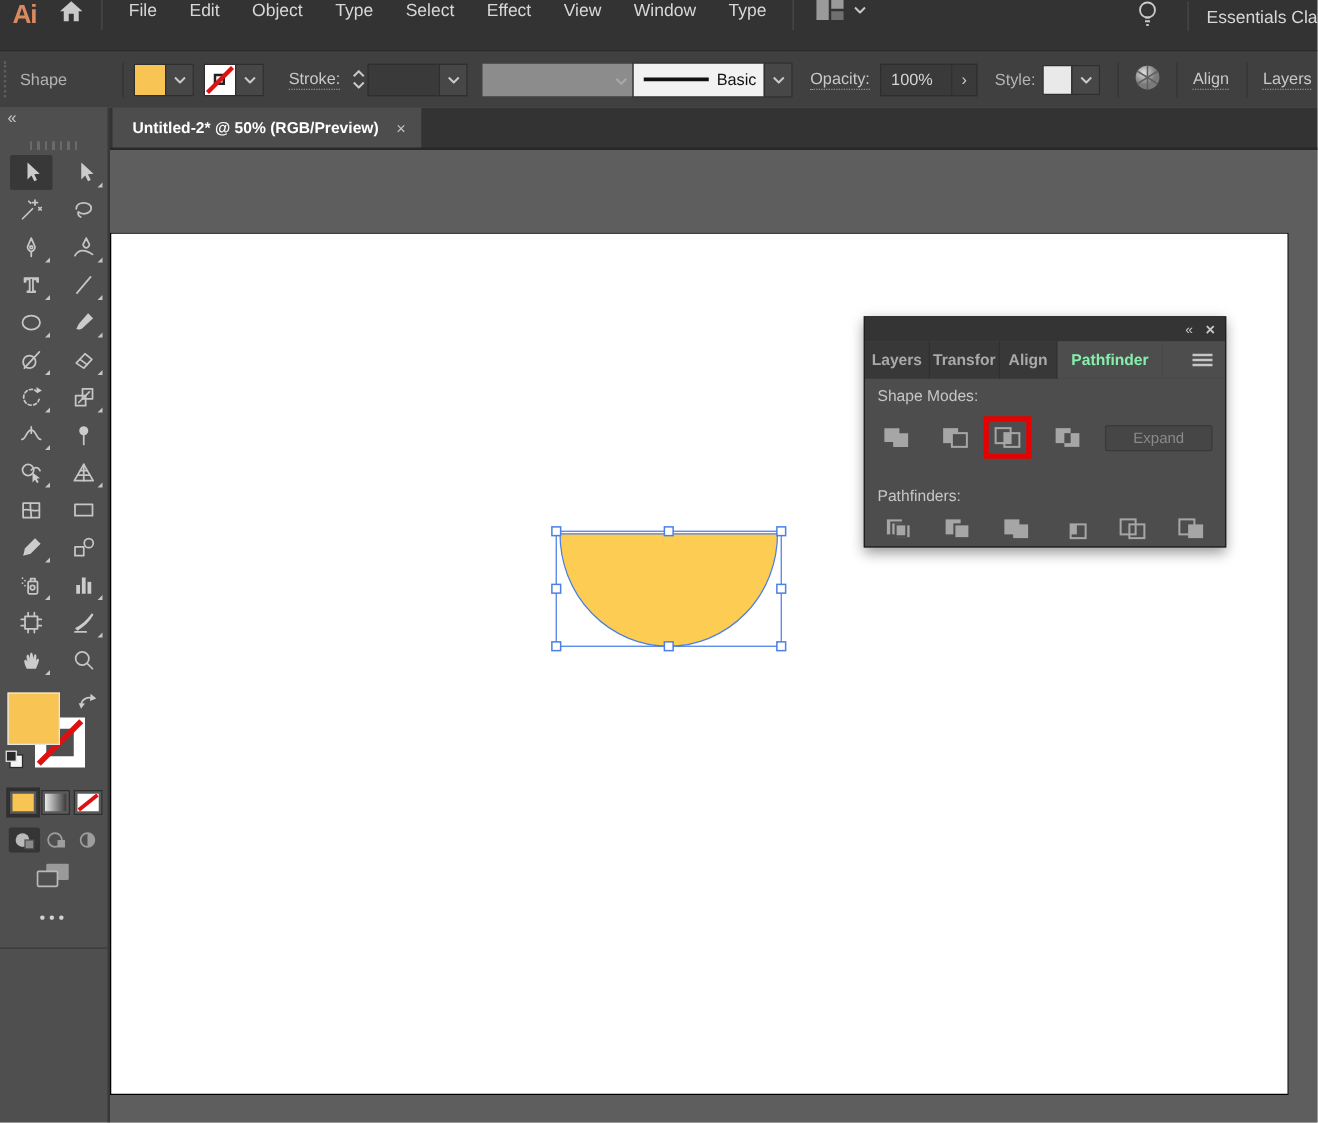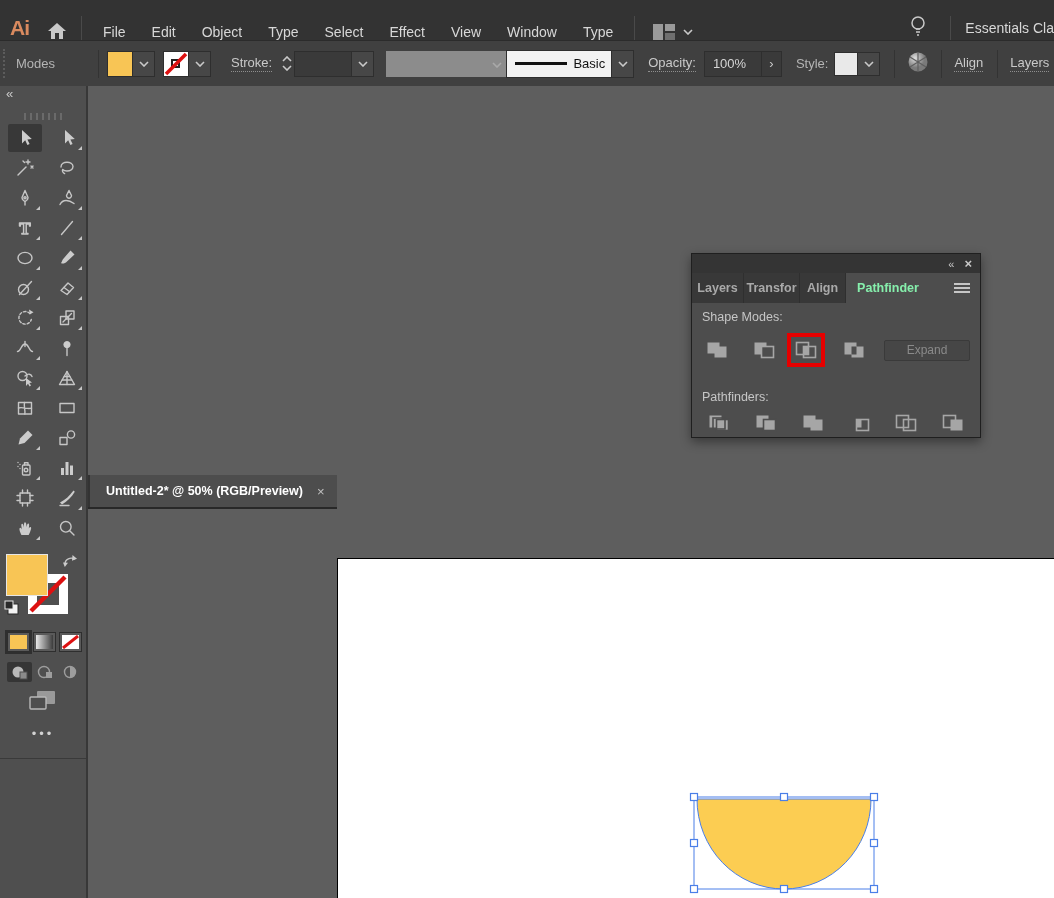--- a/index.html
+++ b/index.html
@@ -1,21 +1,21 @@
 <!DOCTYPE html>
 <html><head>
 <meta charset="utf-8">
 <style>
   * { margin:0; padding:0; box-sizing:border-box; }
   html,body { width:1054px; height:898px; }
   body { position:relative; overflow:hidden; background:#5e5e5e;
          font-family:"Liberation Sans", sans-serif; }
 
   
-  .menubar { height:40px; background:#333333; display:flex; align-items:flex-end;
+  .menubar { height:40px; background:#333333; display:flex; align-items:flex-start;
              color:#d8d8d8; font-size:14px; }
   .ai-logo { color:#d98a5f; font-weight:bold; font-size:21px; margin:0 12px 0 10px; letter-spacing:-1px; }
   .mb-divider { width:1px; height:24px; background:#4a4a4a; margin:0 8px; }
   .menu-item { padding:0 13px; cursor:default; }
   .home-btn { margin:0 6px; display:flex; align-items:center; }
   .layout-btn { display:flex; align-items:center; gap:8px; margin:0 10px; }
   .mb-right { margin-left:auto; display:flex; align-items:center; }
   .workspace { white-space:nowrap; }
 
   
@@ -90,21 +90,21 @@
   .cbtn .inner { width:17px; height:14px; }
   .mode-row { position:absolute; top:576px; left:7px; display:flex; }
   .mbtn { width:25px; height:20px; display:flex; align-items:center; justify-content:center; }
   .mbtn.active { background:#353535; border-radius:2px; }
   .screen-mode { position:absolute; top:604px; left:29px; }
   .tb-ellipsis { position:absolute; top:640px; left:0; width:100%; text-align:center;
                  color:#d2d2d2; font-size:13px; letter-spacing:3px; }
   .tb-divider { position:absolute; top:672px; left:0; right:0; border-top:1px solid #3a3a3a; }
 
   
-  .content { flex:1; display:flex; flex-direction:row; min-width:0;align-items:center; }
+  .content { flex:1; display:flex; flex-direction:column; min-width:0; }
   .tabbar { height:34px; background:#333333; border-bottom:2px solid #282828;
             display:flex; align-items:stretch; }
   .doc-tab { background:#4d4d4d; color:#ffffff; font-size:12.5px; font-weight:bold;
              padding:0 12px 0 16px; display:flex; align-items:center; gap:14px; margin-left:2px; }
   .tab-close { color:#c2c2c2; font-weight:normal; font-size:13px; }
 
   .canvas { flex:1; position:relative; background:#5e5e5e; }
   .artboard { position:absolute; left:0px; top:66px; width:943px; height:690px;
               background:#ffffff; border:1px solid #000; }
   .selection-svg { position:absolute; left:350px; top:298px; }
@@ -177,21 +177,21 @@
         <circle cx="8" cy="8" r="6" stroke="#c9c9c9" fill="none" stroke-width="1.5"></circle>
         <path d="M6 14 H10 M6 17 H10 M7 20 H9" stroke="#c9c9c9" fill="none" stroke-width="1.5"></path>
       </svg>
     </span>
     <span class="mb-divider"></span>
     <span class="workspace" style="margin-left:6px;">Essentials Cla</span>
   </span>
 </div>
 
 <div class="controlbar">
-  <span class="cb-label" style="margin-left:16px; width:82px;">Modes</span>
+  <span class="cb-label" style="margin-left:16px; width:82px;">Shape</span>
   <span class="cb-divider"></span>
 
   <span class="swatch-group">
     <span class="swatch fill"></span>
     <span class="chev-box">
       <svg width="10" height="6" viewBox="0 0 10 6">
           <path d="M1 1 L5 5 L9 1" stroke="#c9c9c9" fill="none" stroke-width="1.6"></path>
         </svg>
     </span>
   </span>

